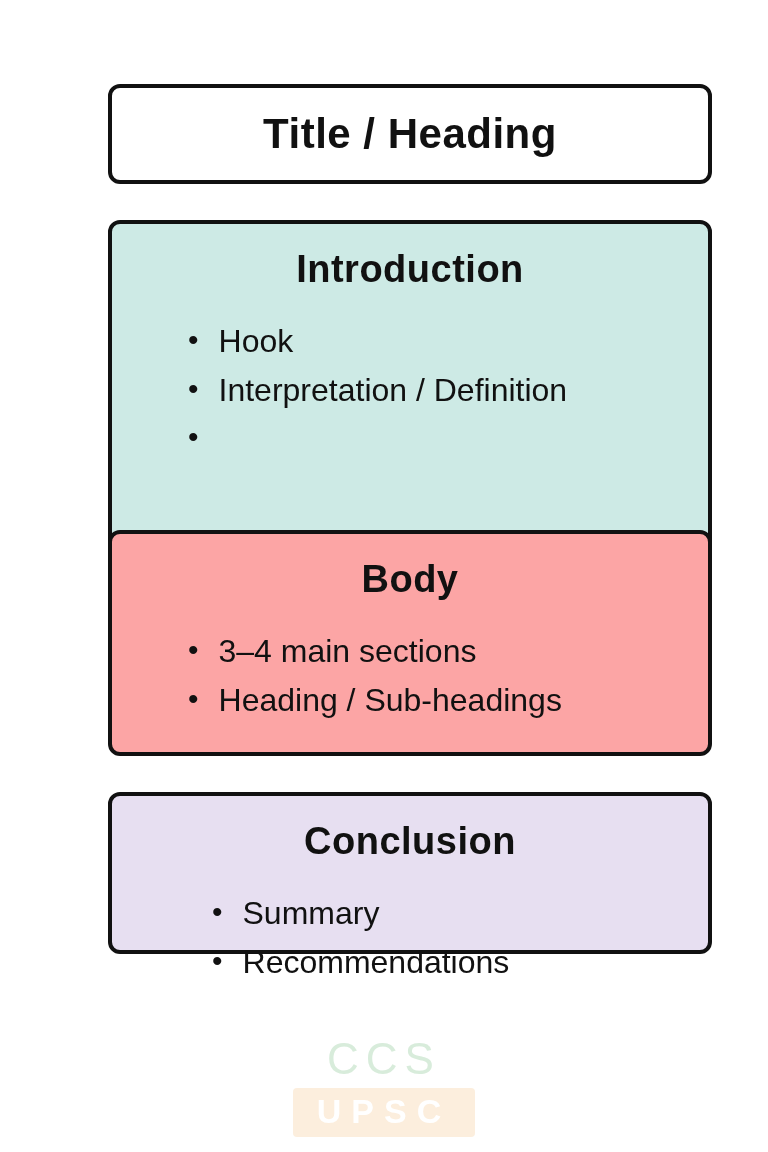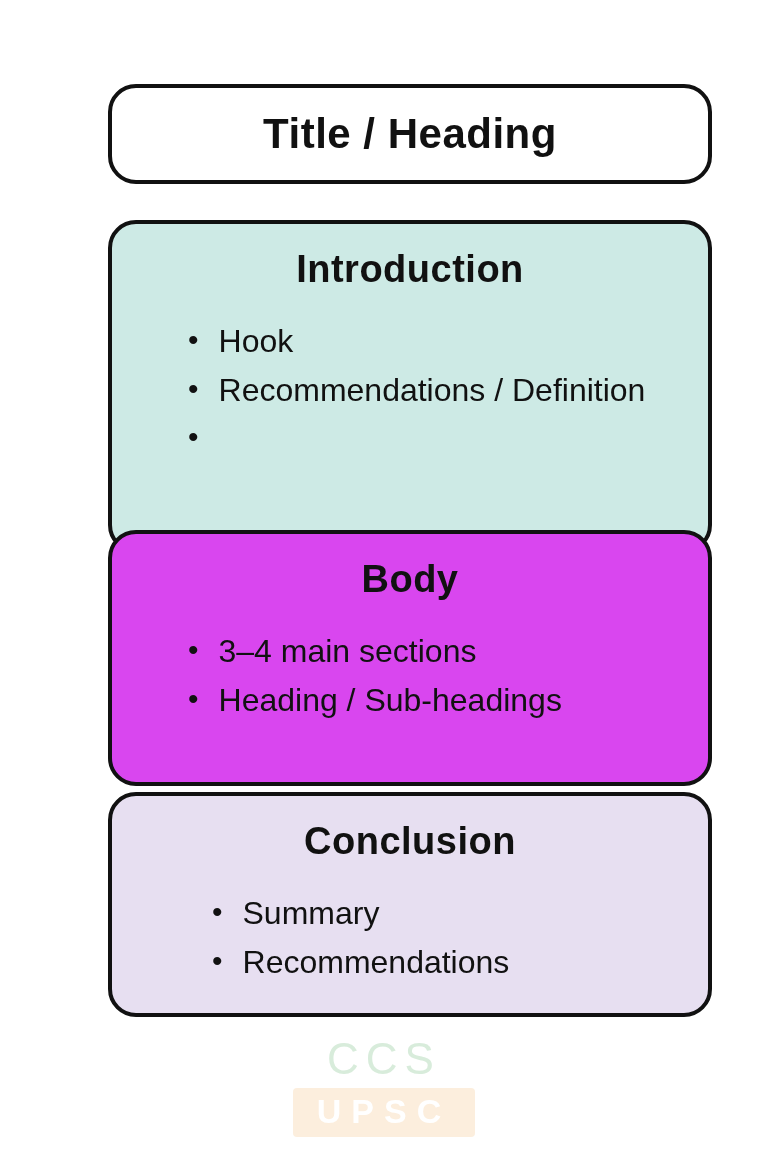--- a/index.html
+++ b/index.html
@@ -12,21 +12,21 @@
     height: 1152px;
     background: #ffffff;
     overflow: hidden;
   }
 
   .box {
     position: absolute;
     left: 108px;
     width: 604px;
     border: 4px solid #111111;
-    border-radius: 28px;
+    border-radius: 12px;
     color: #111111;
   }
 
   .title-box {
     top: 84px;
     height: 100px;
     background: #ffffff;
     display: flex;
     align-items: center;
     justify-content: center;
@@ -58,24 +58,24 @@
   .dot {
     font-size: 30px;
     margin-right: 20px;
     position: relative;
     top: -2px;
   }
 
   .section-introduction { top: 220px; height: 333px; background: #cdeae5; }
   .section-introduction ul { padding-left: 76px; }
 
-  .section-body { top: 530px; height: 256px; background: #d946ef; }
+  .section-body { top: 530px; height: 226px; background: #fca5a5; }
   .section-body ul { padding-left: 76px; }
 
-  .section-conclusion { top: 792px; height: 225px; background: #e7dff1; }
+  .section-conclusion { top: 792px; height: 162px; background: #e7dff1; }
   .section-conclusion ul { padding-left: 100px; }
 
   .watermark {
     position: absolute;
     left: 0;
     top: 1034px;
     width: 768px;
     text-align: center;
   }
 
@@ -109,21 +109,21 @@
 
   <section class="box section section-introduction">
     <h2>Introduction</h2>
     <ul>
       <li>
         <span class="dot">•</span>
         <span>Hook</span>
       </li>
       <li>
         <span class="dot">•</span>
-        <span>Recommendations / Definition</span>
+        <span>Interpretation / Definition</span>
       </li>
       <li>
         <span class="dot">•</span>
       </li>
     </ul>
   </section>
 
   <section class="box section section-body">
     <h2>Body</h2>
     <ul>

